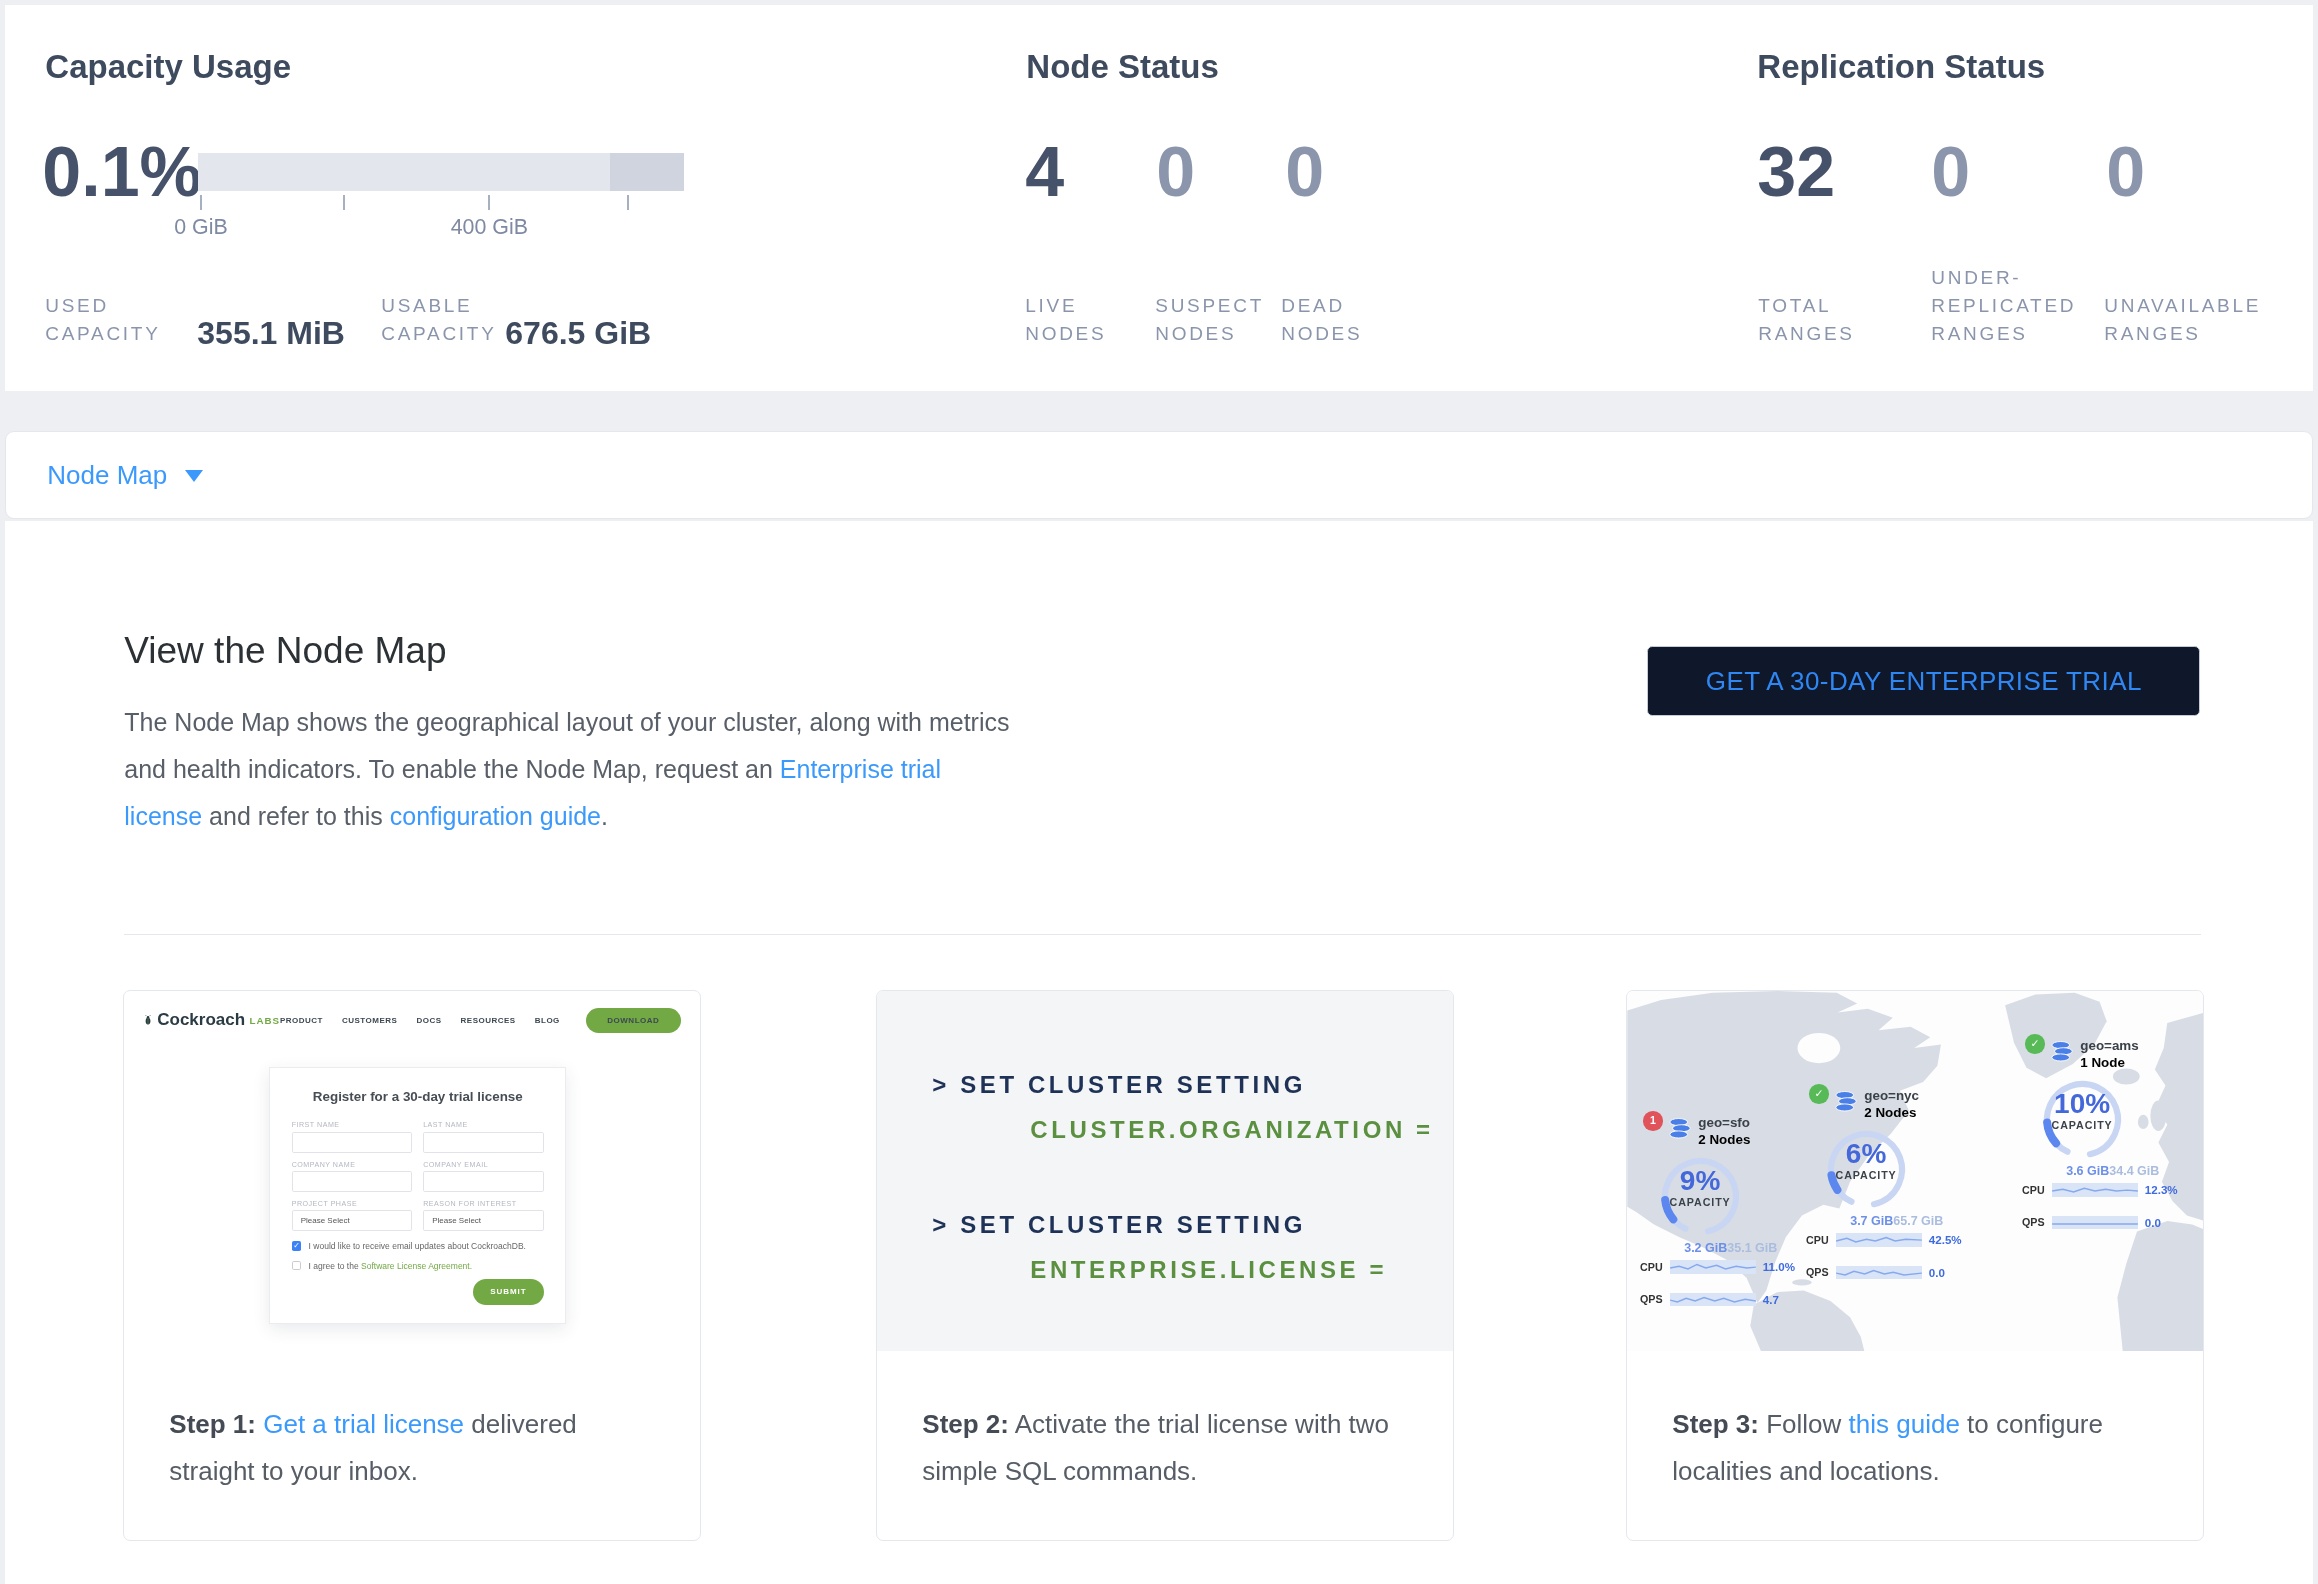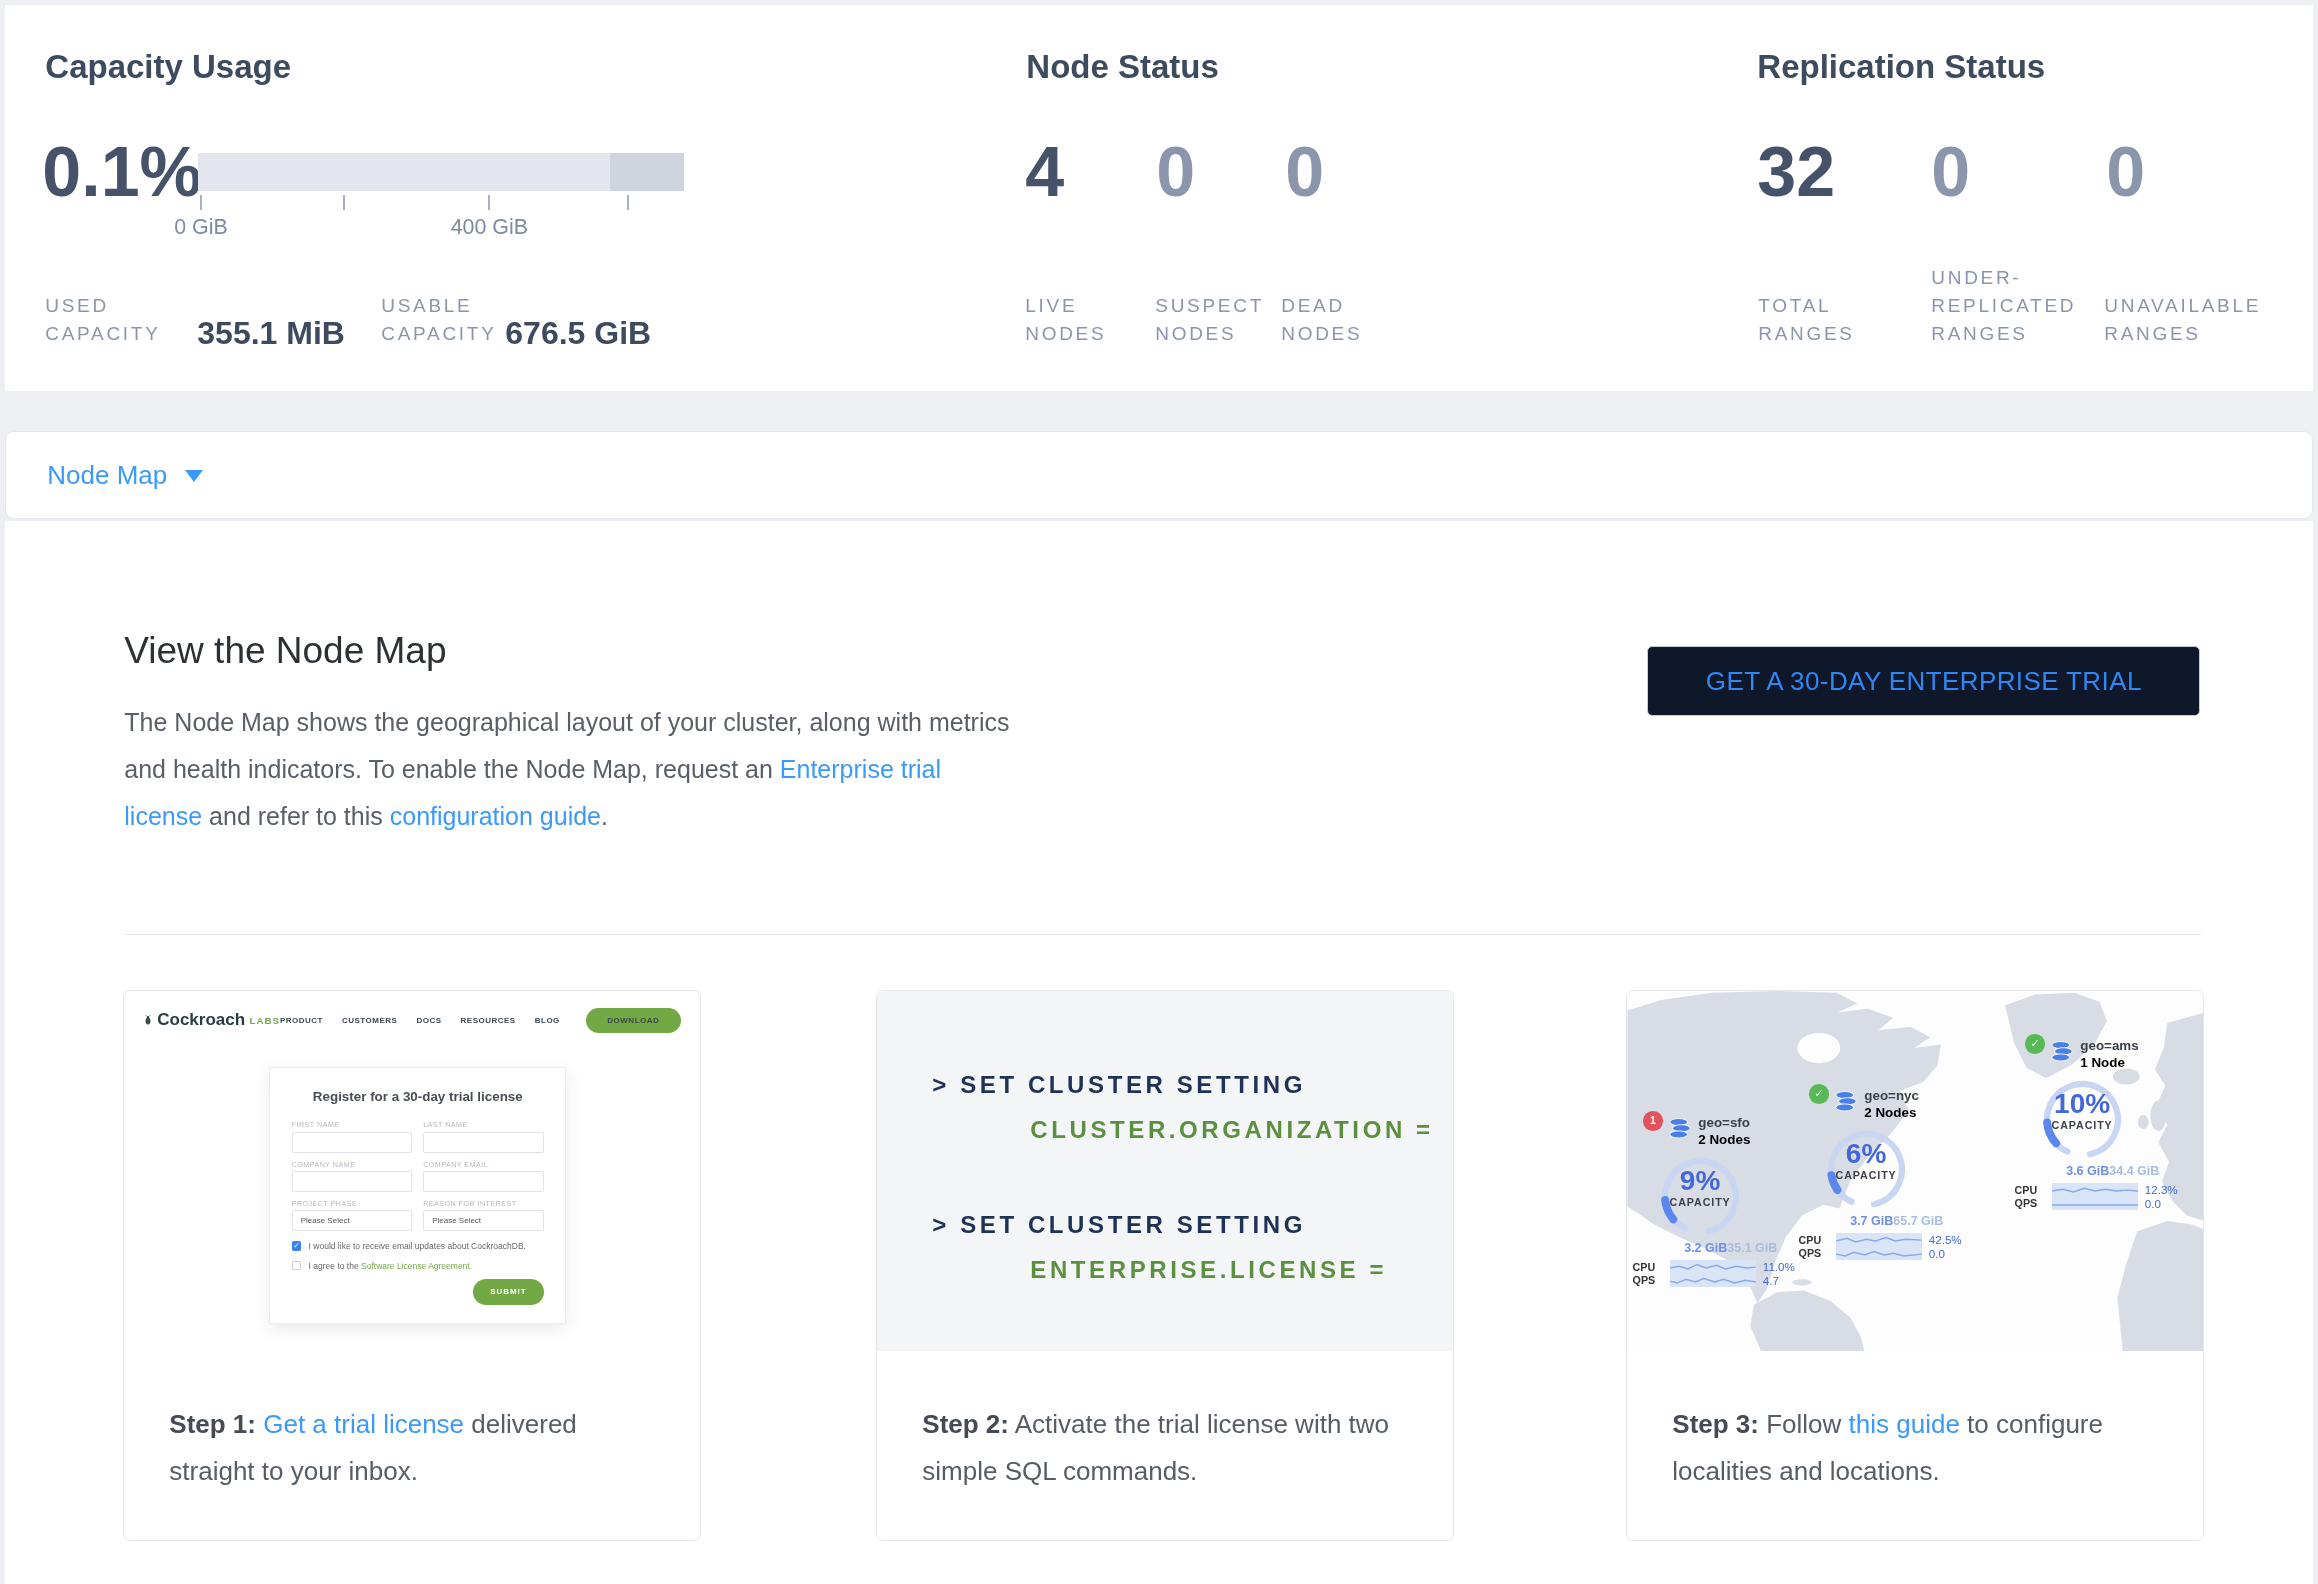--- a/index.html
+++ b/index.html
@@ -84,25 +84,25 @@
   .badge.ok{background:var(--status-ok);} .badge.err{background:var(--status-err);}
   .loc-names{display:flex;flex-direction:column;line-height:17px;margin-top:-3.6px;}
   .loc-name{font-size:13.4px;font-weight:700;color:#3a4148;}
   .loc-nodes{font-size:13.4px;font-weight:700;color:#000000;}
   .gauge{position:relative;width:103px;height:89px;margin:3.6px 0 0 5.3px;}
   .gauge-text{position:absolute;left:0;top:14.3px;width:103px;text-align:center;}
   .g-pct{font-size:28px;font-weight:700;color:var(--gauge-blue);line-height:30px;}
   .g-cap{font-size:10.7px;font-weight:700;letter-spacing:0.9px;color:#3a4148;}
   .g-range{display:flex;justify-content:flex-end;width:150px;margin-left:-16px;font-size:12.5px;font-weight:700;}
   .g-used{color:#6c8fe8;} .g-total{color:#aabdde;}
-  .loc-stats{margin-top:5.3px;margin-left:-10.7px;display:flex;flex-direction:column;gap:0;}
+  .loc-stats{margin-top:5.3px;margin-left:-10.7px;display:flex;flex-direction:column;gap:19px;text-align:right;}
   .loc-row{display:flex;align-items:center;gap:7.1px;}
   .loc-metric{width:30px;font-size:10.7px;font-weight:700;color:#333;}
   .spark{width:86px;height:13.4px;background:#d9e4f7;position:relative;overflow:hidden;}
-  .loc-val{font-size:11.6px;font-weight:400;color:#3f6be0;}
+  .loc-val{font-size:11.6px;font-weight:700;color:#3f6be0;}
 </style>
 </head>
 <body>
 
 <div class="panel panel-summary">
 
   <div class="sec-title" style="left:40px;">Capacity Usage</div>
   <div class="big-num" style="left:37px;">0.1%</div>
   <div class="capbar">
     <div class="seg seg-light"></div>

